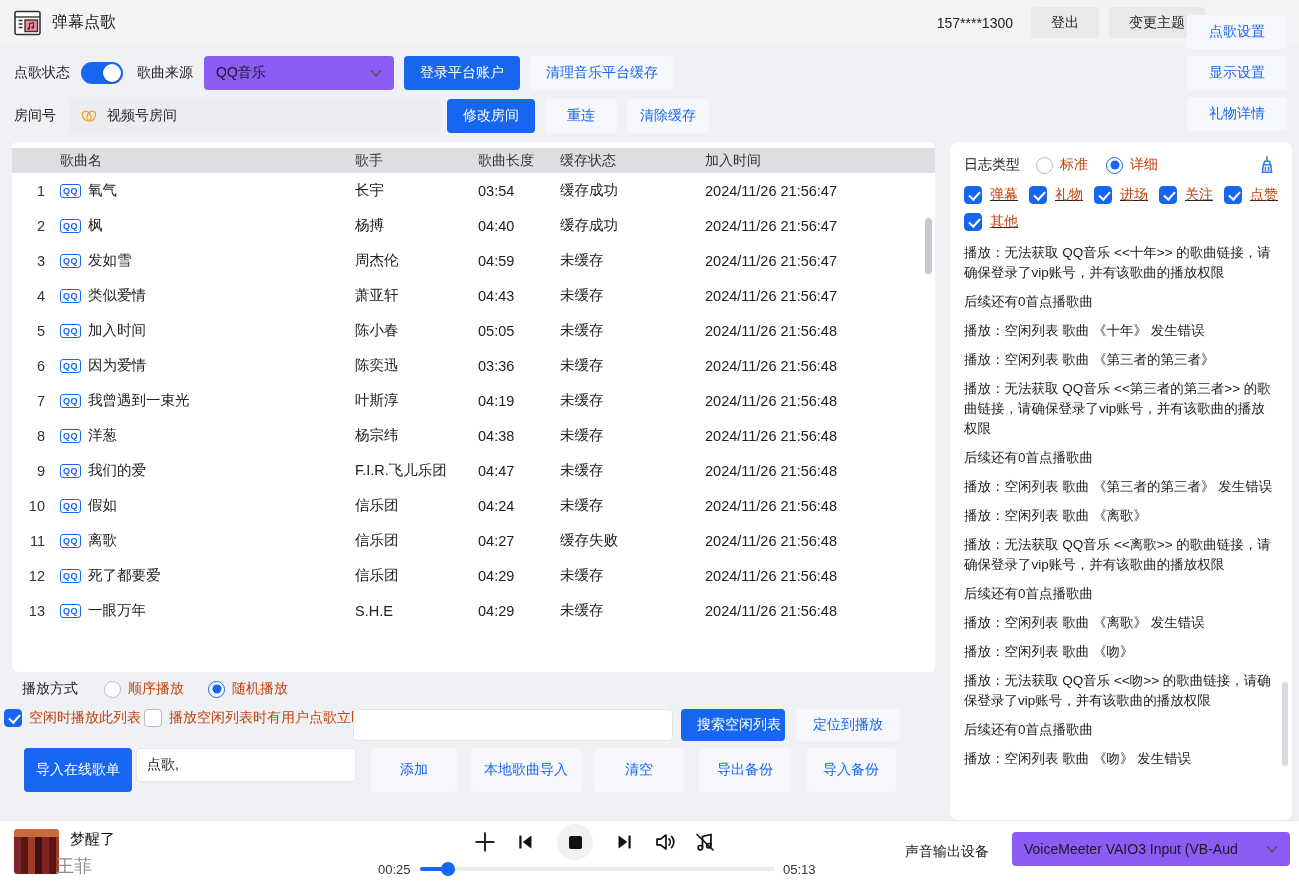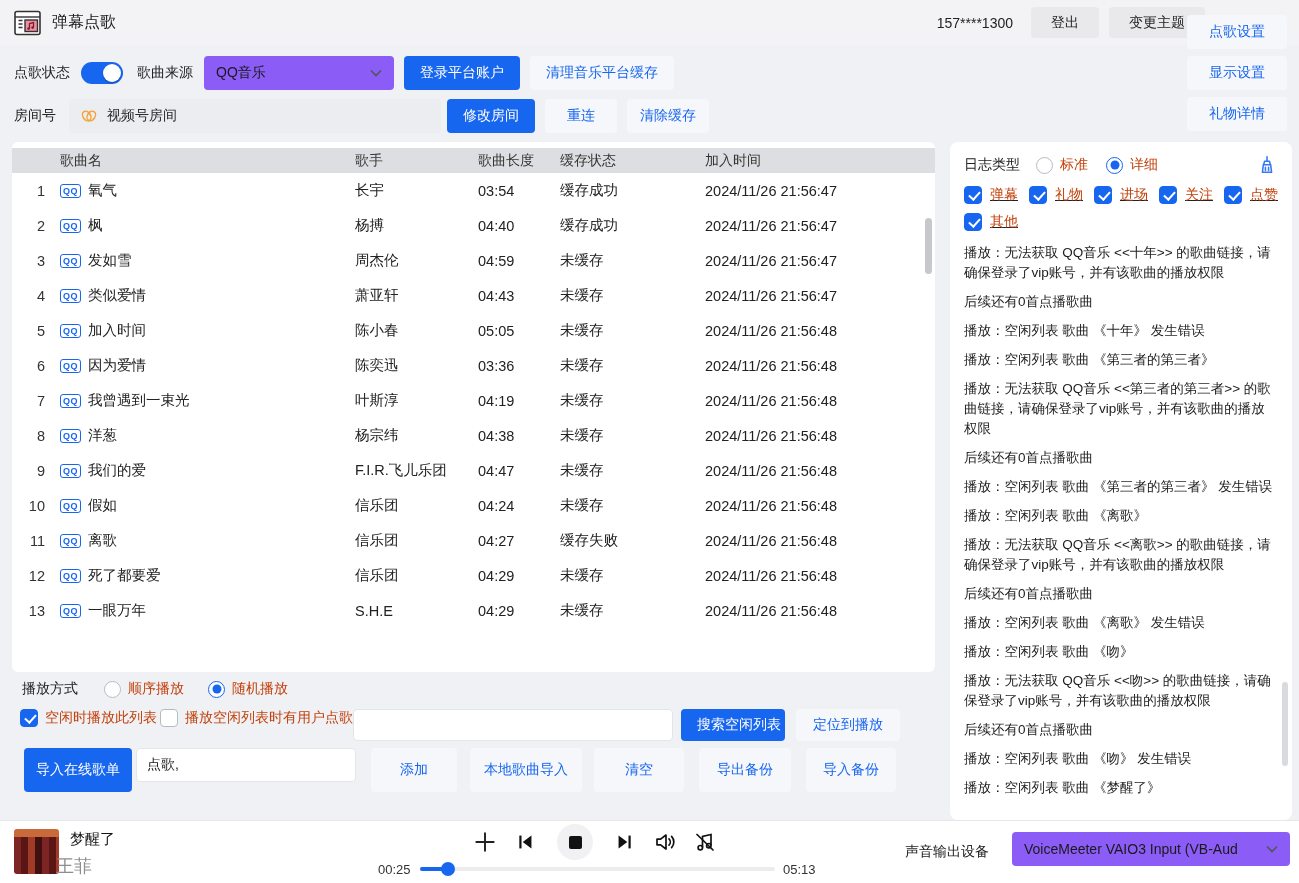--- a/index.html
+++ b/index.html
@@ -69,21 +69,21 @@
   .radio-group { display:flex; gap:24px; }
   .opt { display:flex; align-items:center; gap:7px; cursor:pointer; font-size:14px; color:#c2410c; white-space:nowrap; }
   .radio { position:relative; width:17px; height:17px; border-radius:50%; border:1.5px solid #b6bac2; background:#fff; flex:none; }
   .opt.on .radio { border-color:#1766f0; }
   .opt.on .radio::after { content:""; position:absolute; left:50%; top:50%; transform:translate(-50%,-50%);
                           width:9px; height:9px; border-radius:50%; background:#1766f0; }
   .cb { position:relative; width:18px; height:18px; border-radius:4px; border:1.5px solid #b6bac2; background:#fff; flex:none; }
   .opt.on .cb { background:#1766f0; border-color:#1766f0; }
   .opt.on .cb::after { content:""; position:absolute; left:5.5px; top:2.2px; width:5px; height:9px;
                        border:solid #fff; border-width:0 2px 2px 0; transform:rotate(42deg); }
-  .ctrl-row-b { position:absolute; top:37px; left:20px; display:flex; align-items:center; gap:3px; }
+  .ctrl-row-b { position:absolute; top:37px; left:4px; display:flex; align-items:center; gap:3px; }
   .text-input { border:1px solid #e3e5e9; background:#fff; border-radius:4px; font-family:inherit;
                 font-size:14px; color:#222; padding:0 10px; outline:none; }
   .idle-search { position:absolute; top:37px; left:353px; width:320px; height:32px; }
   .btn-search { position:absolute; top:37px; left:681px; width:104px; height:32px; }
   .btn-locate { position:absolute; top:37px; left:796px; width:104px; height:32px; padding:0; }
   .ctrl-row-c-btn  { position:absolute; top:76px; height:44px; padding:8px; }
   .imp-online { left:24px; width:108px; }
   .playlist-input { position:absolute; top:76px; left:136px; width:220px; height:34px; }
   .b-add { left:371px; width:86px; } .b-local { left:470px; width:112px; }
   .b-clear { left:594px; width:90px; } .b-export { left:699px; width:92px; } .b-import { left:806px; width:90px; }
@@ -468,21 +468,20 @@
         <p class="log-entry">后续还有0首点播歌曲</p>
         <p class="log-entry">播放：空闲列表 歌曲 《第三者的第三者》 发生错误</p>
         <p class="log-entry">播放：空闲列表 歌曲 《离歌》</p>
         <p class="log-entry">播放：无法获取 QQ音乐 &lt;&lt;离歌&gt;&gt; 的歌曲链接，请确保登录了vip账号，并有该歌曲的播放权限</p>
         <p class="log-entry">后续还有0首点播歌曲</p>
         <p class="log-entry">播放：空闲列表 歌曲 《离歌》 发生错误</p>
         <p class="log-entry">播放：空闲列表 歌曲 《吻》</p>
         <p class="log-entry">播放：无法获取 QQ音乐 &lt;&lt;吻&gt;&gt; 的歌曲链接，请确保登录了vip账号，并有该歌曲的播放权限</p>
         <p class="log-entry">后续还有0首点播歌曲</p>
         <p class="log-entry">播放：空闲列表 歌曲 《吻》 发生错误</p>
-        <p class="log-entry">播放：空闲列表 歌曲 《梦醒了》</p>
       </div>
     <div class="log-scroll"></div>
   </div>
   <div class="collapse-btn">
     <svg width="16" height="16" viewBox="0 0 24 24" fill="none" stroke="#111" stroke-width="2.6" stroke-linecap="round" stroke-linejoin="round">
         <path d="M14.5 6 9 12l5.5 6"></path>
       </svg>
   </div>
 
   <div class="playerbar">

